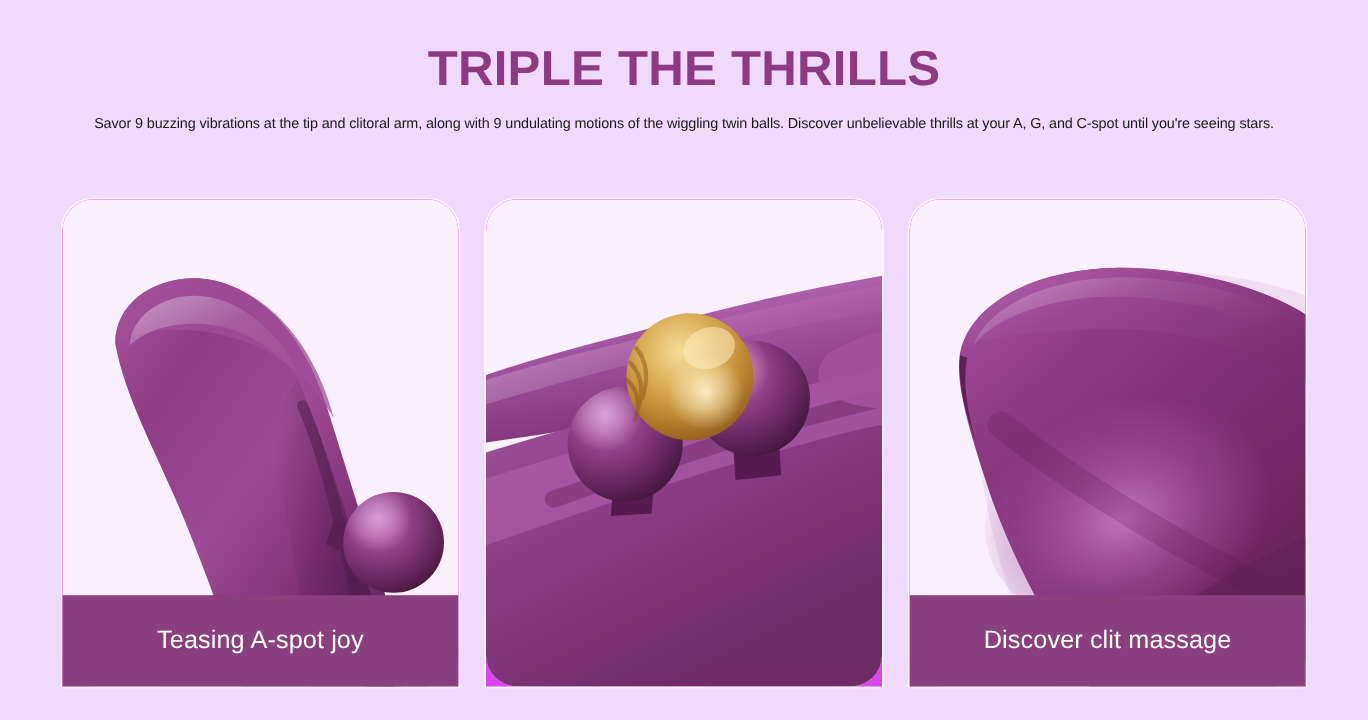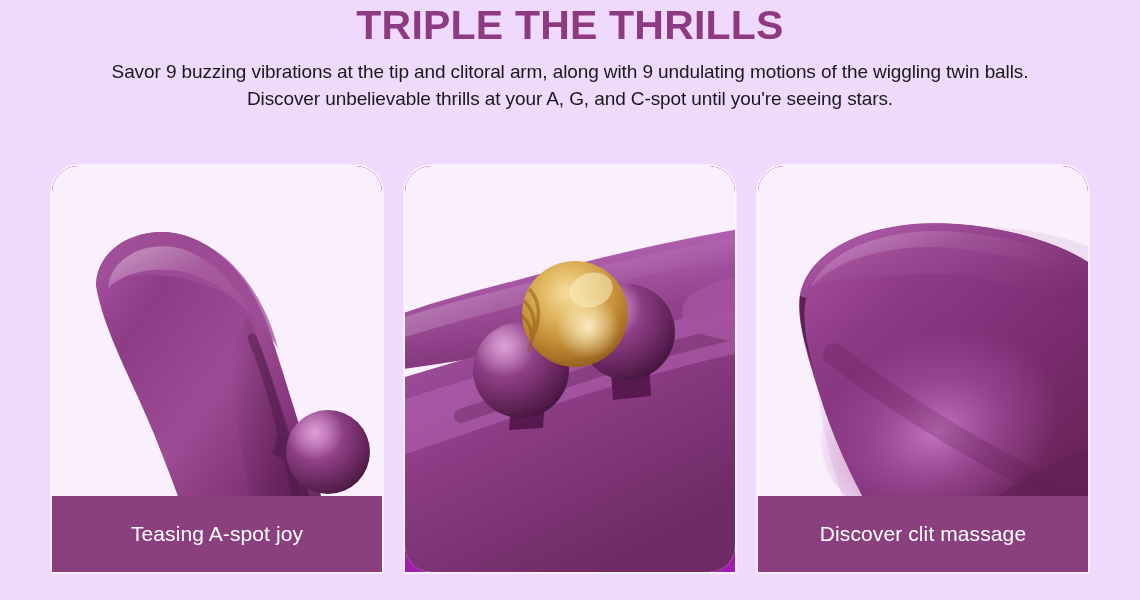--- a/index.html
+++ b/index.html
@@ -25,33 +25,34 @@
   .header {
     position: absolute;
     left: 0;
     top: 0;
     width: 1140px;
     text-align: center;
   }
 
   .page-title {
     margin: 0;
+    padding-top: 32px;
     font-size: 41px;
     line-height: 50px;
     font-weight: 700;
     letter-spacing: 0.2px;
     color: #8e3a82;
     font-family: "Liberation Sans", sans-serif;
   }
 
   .subtitle {
     margin: 0 auto;
     padding-top: 8px;
     width: 990px;
-    font-size: 19px;
+    font-size: 12px;
     line-height: 27px;
     color: #191919;
     font-family: "Liberation Sans", sans-serif;
     letter-spacing: -0.1px;
   }
 
   
   .cards {
     position: absolute;
     left: 52px;
@@ -60,21 +61,21 @@
     height: 406px;
     display: flex;
     justify-content: space-between;
   }
 
   .card {
     position: relative;
     width: 330px;
     height: 406px;
     border-radius: 26px 26px 0 0;
-    background: #a21caf;
+    background: #d946ef;
     overflow: hidden;
     box-shadow: 0 0 0 1.5px #fdf6ff;
     text-align: right;
   }
 
   .card-media {
     position: absolute;
     left: 0;
     top: 0;
     width: 330px;

